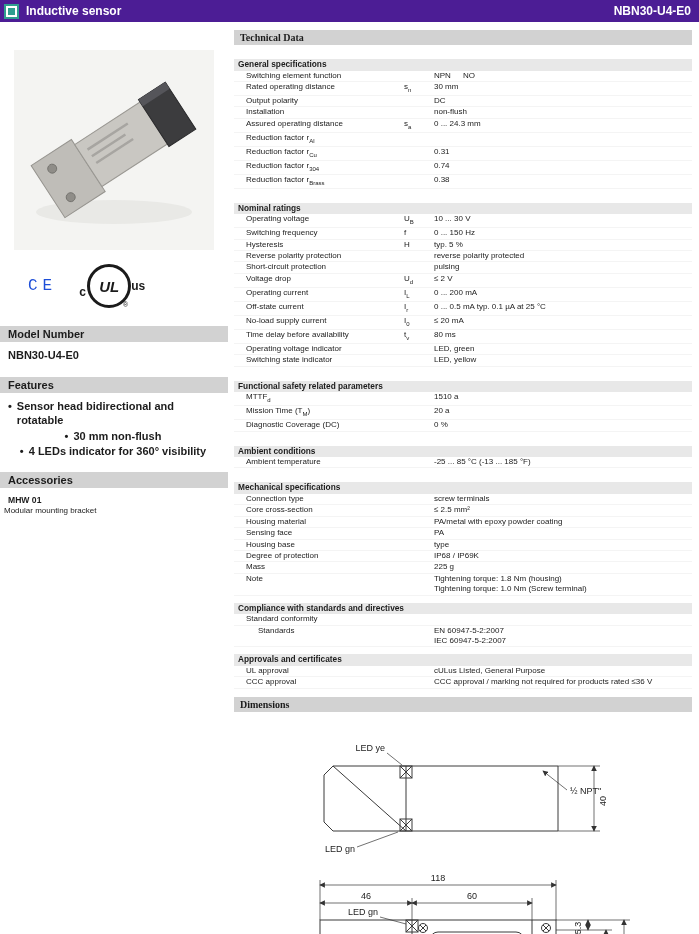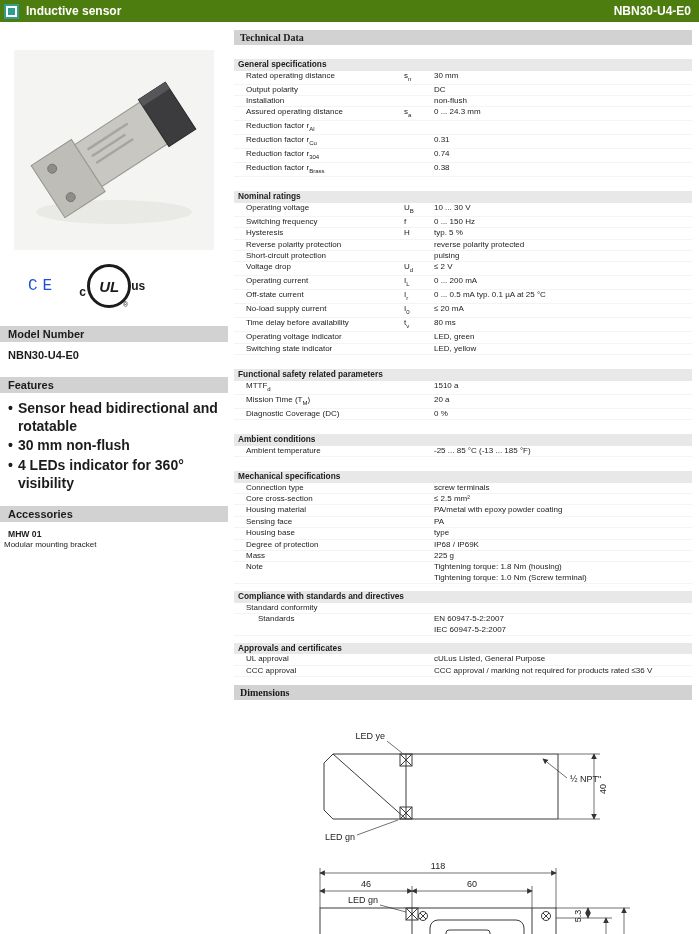--- a/index.html
+++ b/index.html
@@ -6,21 +6,21 @@
   html,body { width:699px; height:934px; }
   body {
     font-family:"Liberation Sans","DejaVu Sans",sans-serif;
     background:#ffffff; color:#1c1c1c; position:relative; overflow:hidden;
   }
   svg { font-family:inherit; }
 
   
   .topbar {
     position:absolute; top:0; left:0; width:699px; height:22px;
-    background:#4d7c0f; color:#fff; display:flex; align-items:center;
+    background:#4c1d95; color:#fff; display:flex; align-items:center;
   }
   .brand-logo {
     width:15px; height:15px; background:#ffffff; border:2px solid #2f9e8f;
     margin:0 7px 0 4px; position:relative;
   }
   .brand-logo::after { content:""; position:absolute; inset:2px; background:#2f9e8f; }
   .topbar-title { font-size:12px; font-weight:bold; }
   .topbar-model { font-size:12px; font-weight:bold; margin-left:auto; margin-right:8px; }
 
   
@@ -36,22 +36,22 @@
   .ul-c  { position:absolute; left:-11px; bottom:6px; font-size:12px; font-weight:bold; font-style:normal; }
   .ul-us { position:absolute; right:-17px; bottom:12px; font-size:12px; font-weight:bold; font-style:normal; }
   .ul-reg { position:absolute; right:0px; bottom:-3px; font-size:7px; font-style:normal; font-weight:normal; }
   .side-bar-header {
     background:#d2d2d2; font-size:11px; font-weight:bold;
     padding:2px 0 2px 8px; margin-top:14px;
   }
   .model-value { font-size:11px; font-weight:bold; padding:7px 0 2px 8px; }
   .features-list { list-style:none; margin-top:6px; }
   .features-list li {
-    display:flex; gap:5px; font-size:14px; font-weight:bold;
-    line-height:1.3; padding:0 10px 0 8px; margin-top:1px;
+    display:flex; gap:5px; font-size:11px; font-weight:bold;
+    line-height:1.3; padding:0 10px 0 8px; margin-top:1px;justify-content:center;
   }
   .features-list li::before { content:"•"; }
   .acc-name { font-size:8.6px; font-weight:bold; padding:7px 0 1px 8px; }
   .acc-desc { font-size:8px; padding:0 0 0 4px; color:#222; }
 
   
   .rightcol { position:absolute; left:234px; top:30px; width:458px; }
   .col-title-bar {
     background:#d2d2d2; font-size:10px; font-weight:bold;
     padding:2px 0 2px 6px;
@@ -138,20 +138,25 @@
   <div class="acc-name">MHW 01</div>
   <div class="acc-desc">Modular mounting bracket</div>
 </div>
 
 <div class="rightcol">
 
   <div class="col-title-bar">Technical Data</div>
 
   <div class="tech-table">
       <div class="sec-header">General specifications</div>
+      <div class="trow">
+        <div class="tlabel">Switching element function</div>
+        <div class="tsym"></div>
+        <div class="tval">NPN  NO</div>
+      </div>
       <div class="trow">
         <div class="tlabel">Rated operating distance</div>
         <div class="tsym">s<sub>n</sub></div>
         <div class="tval">30 mm</div>
       </div>
       <div class="trow">
         <div class="tlabel">Output polarity</div>
         <div class="tsym"></div>
         <div class="tval">DC</div>
       </div>

